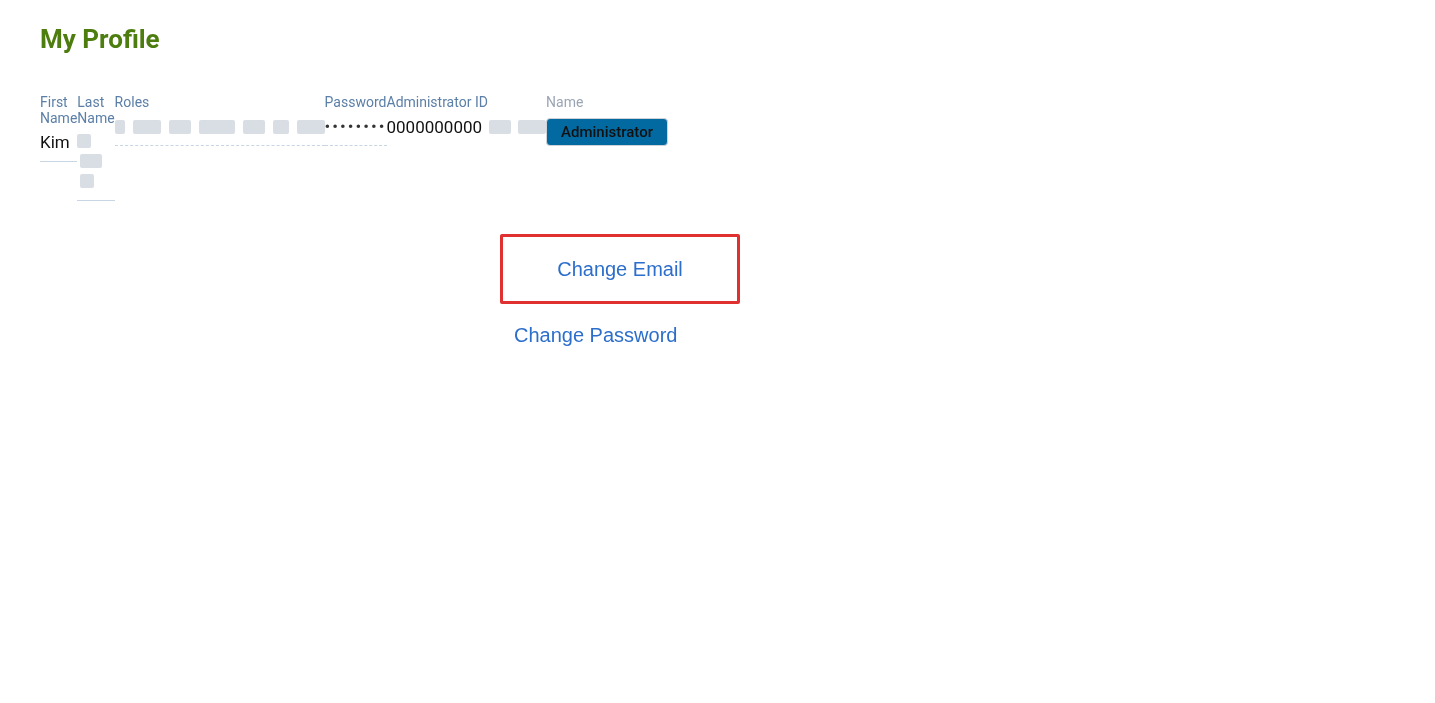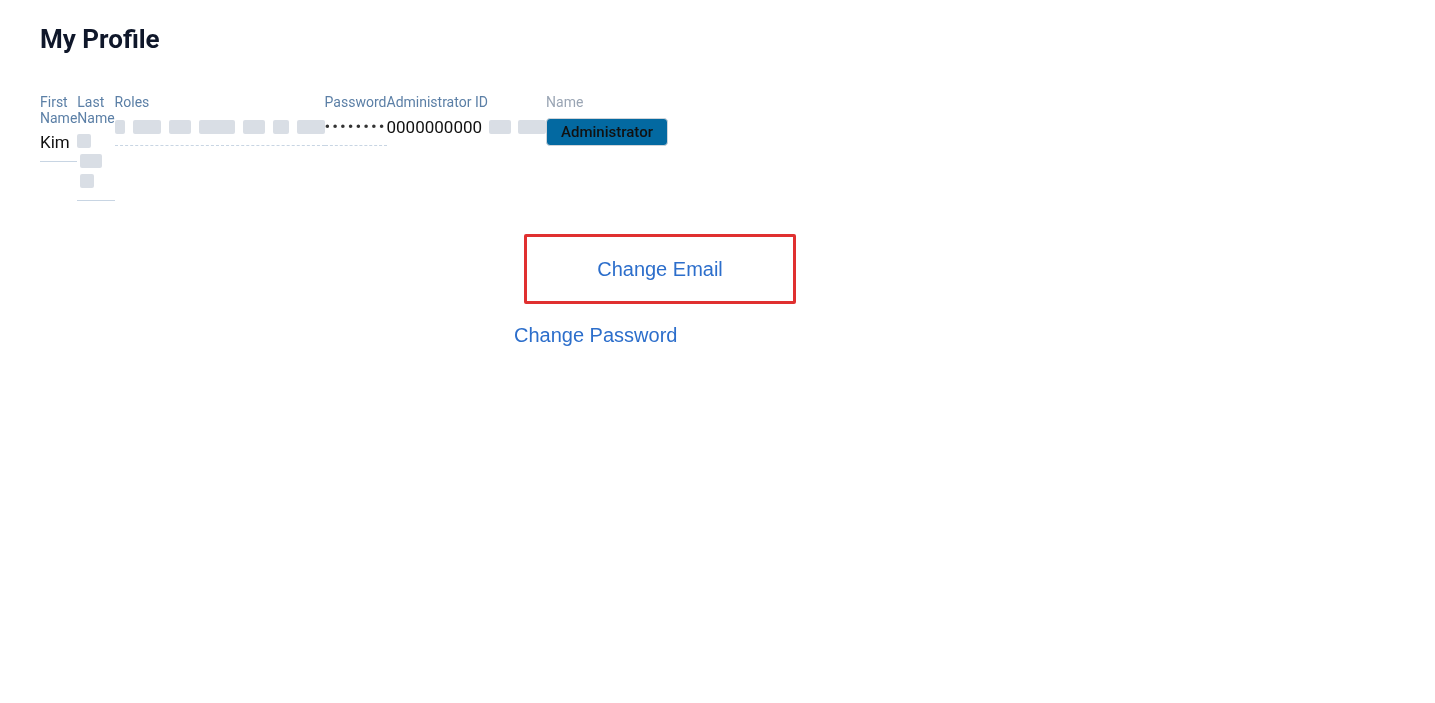--- a/index.html
+++ b/index.html
@@ -11,21 +11,21 @@
     body {
       font-family: -apple-system, BlinkMacSystemFont, 'Segoe UI', Roboto, sans-serif;
       background: #ffffff;
       color: #1a1a1a;
       padding: 24px 40px;
     }
 
     .page-title {
       font-size: 26px;
       font-weight: 700;
-      color: #0f172a;
+      color: #4d7c0f;
       margin-bottom: 40px;
     }
 
     .profile-layout {
       display: flex;
       align-items: flex-start;
       gap: 60px;
     }
 
     .profile-fields {
@@ -103,30 +103,29 @@
       flex-direction: column;
       align-items: flex-start;
       gap: 20px;
       padding-top: 140px;
     }
 
     .change-email-btn {
       display: flex;
       align-items: center;
       justify-content: center;
-      width: 272px;
+      width: 240px;
       height: 70px;
       border: 3px solid #e03030;
       background: #ffffff;
       color: #2c6ecb;
       font-size: 20px;
       font-weight: 500;
       cursor: pointer;
       border-radius: 2px;
-      margin-left: 24px;
     }
 
     .change-password-link {
       color: #2c6ecb;
       font-size: 20px;
       font-weight: 500;
       text-decoration: none;
       cursor: pointer;
       background: none;
       border: none;

